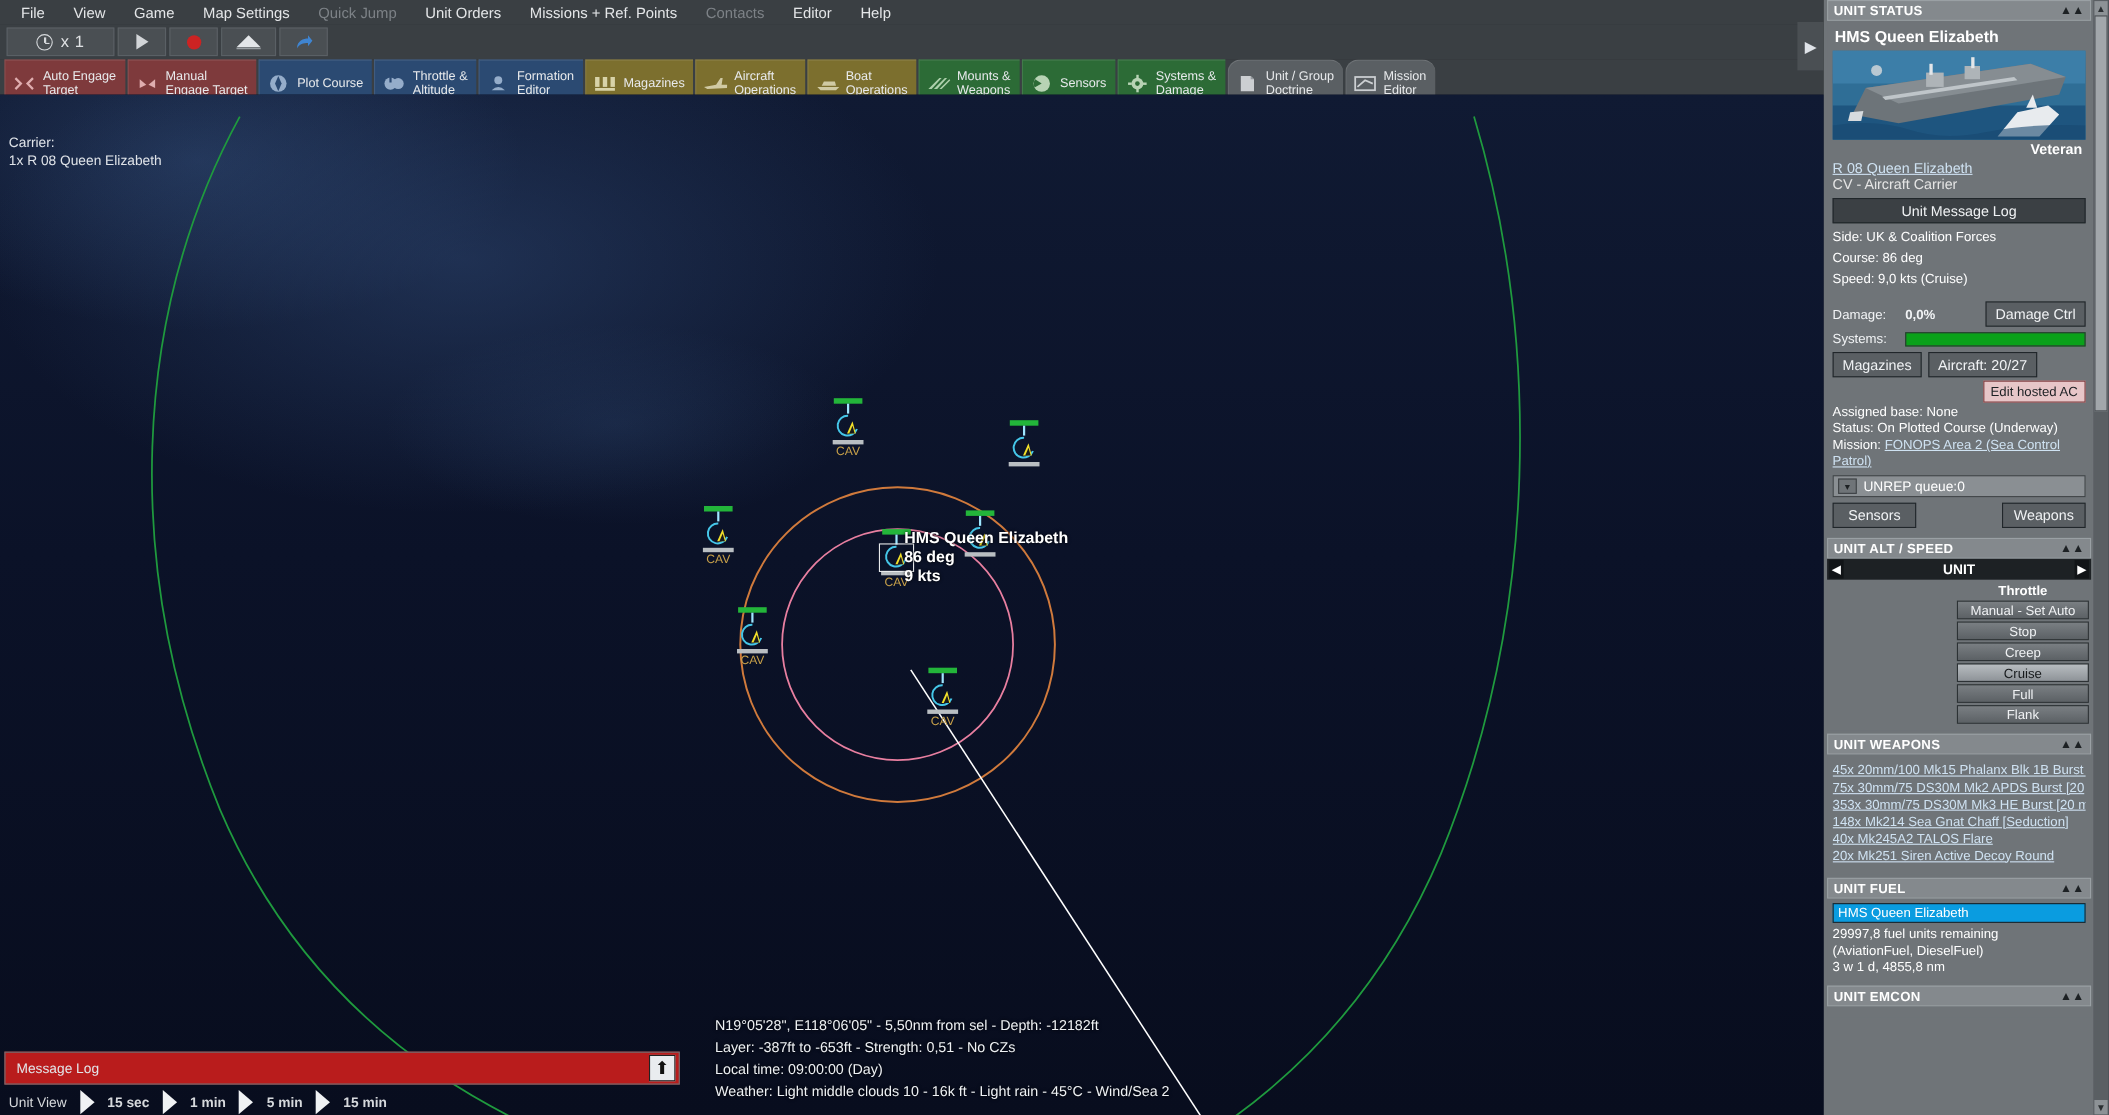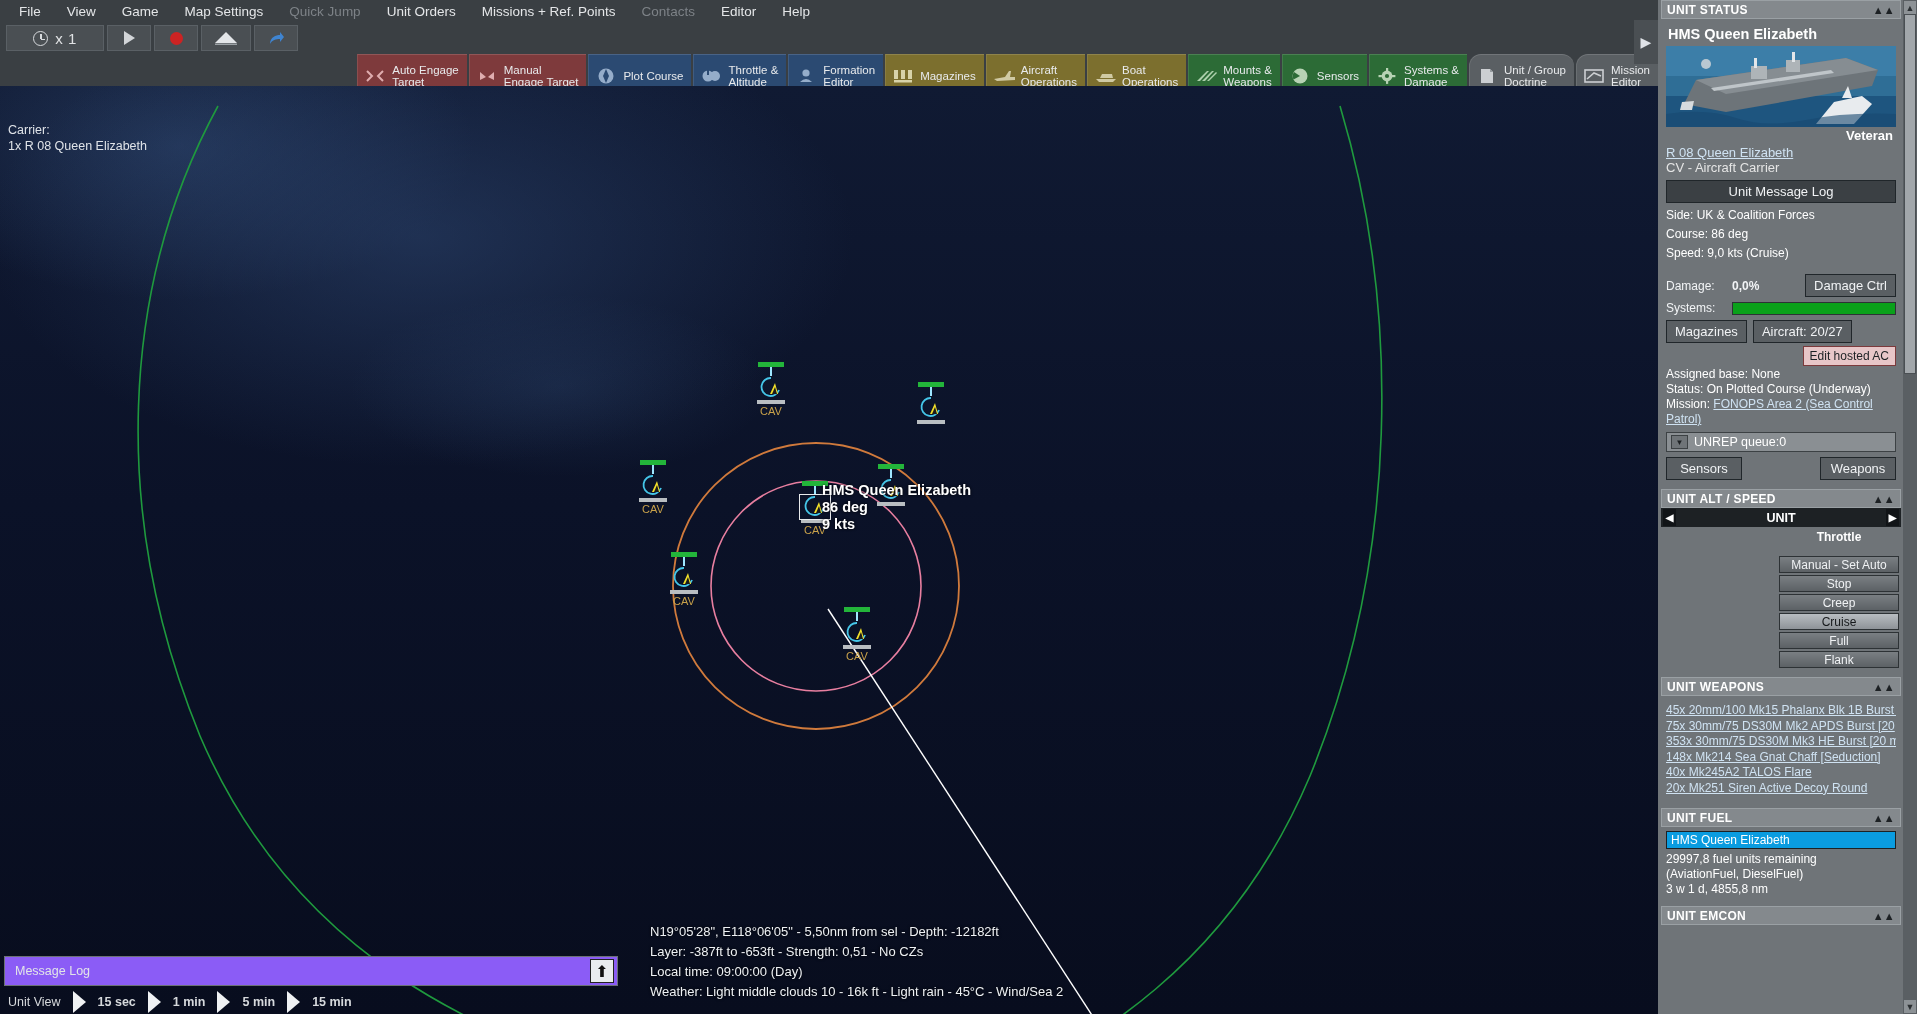--- a/index.html
+++ b/index.html
@@ -36,21 +36,21 @@
   .sbtn .lbl{font-size:15px;letter-spacing:.5px;}
   .clock-ic{width:15px;height:15px;border:1.6px solid #d7dadd;border-radius:50%;position:relative;}
   .clock-ic:before{content:"";position:absolute;left:6px;top:2.4px;width:1.4px;height:5.5px;background:#d7dadd;}
   .clock-ic:after{content:"";position:absolute;left:6.5px;top:7px;width:4px;height:1.4px;background:#d7dadd;}
   .play-ic{width:0;height:0;border-left:11px solid #d2d5d8;border-top:7px solid transparent;border-bottom:7px solid transparent;}
   .rec-ic{width:13px;height:13px;border-radius:50%;background:#cc2323;}
 
   
   .orderbar{
     position:absolute;left:0;top:54px;width:1658px;height:44px;
-    display:flex;align-items:stretch;gap:2px;padding-left:4px;background:#3a3f43;justify-content:flex-end;
+    display:flex;align-items:stretch;gap:2px;padding-left:4px;background:#3a3f43;
   }
   .obtn{
     display:flex;align-items:center;gap:6px;padding:0 8px 0 6px;
     color:#e8eaec;font-size:11.5px;line-height:12px;
     border-top:1px solid rgba(255,255,255,.14);
     border-left:1px solid rgba(255,255,255,.10);
     border-bottom:1px solid rgba(0,0,0,.35);
     white-space:nowrap;
   }
   .obtn .t2{display:flex;flex-direction:column;justify-content:center;}
@@ -85,21 +85,21 @@
 
   
   .mapinfo{
     position:absolute;left:650px;top:836px;color:#eef1f4;font-size:13px;line-height:20px;z-index:6;
     text-shadow:0 0 3px #000;
   }
 
   
   .msglog{
     position:absolute;left:4px;top:870px;width:614px;height:30px;
-    background:#8b5cf6;border:1px solid #6c7277;color:#e2e5e8;font-size:12.5px;
+    background:#b91c1c;border:1px solid #6c7277;color:#e2e5e8;font-size:12.5px;
     display:flex;align-items:center;padding-left:10px;z-index:7;
   }
   .msglog .upbtn{
     position:absolute;right:3px;top:2px;width:24px;height:24px;background:#e9ecef;
     color:#111;display:flex;align-items:center;justify-content:center;font-size:16px;border:1px solid #222;
   }
   .bottombar{
     position:absolute;left:0;top:904px;width:1658px;height:24px;
     display:flex;align-items:center;gap:0;z-index:7;color:#d6d9dc;font-size:12.5px;
   }
@@ -161,21 +161,21 @@
   .unrep .dd{width:17px;height:14px;background:#6f7478;border:1px solid #3c4144;display:flex;align-items:center;justify-content:center;font-size:8px;color:#1d2124;}
   .unrep .tx{font-size:12.5px;color:#fff;}
   .spread{display:flex;justify-content:space-between;}
 
   .uhead{
     height:19px;background:#1d2124;color:#fff;font-size:12.5px;font-weight:bold;
     display:flex;align-items:center;justify-content:space-between;padding:0 2px;
   }
   .uarrow{width:13px;height:17px;background:#111417;color:#fff;display:flex;align-items:center;justify-content:center;font-size:10px;}
   .throttle-wrap{padding:3px 2px 4px 2px;}
-  .throttle-lbl{text-align:center;font-size:12px;font-weight:bold;color:#fff;margin-bottom:12px;}
+  .throttle-lbl{text-align:center;font-size:12px;font-weight:bold;color:#fff;margin-bottom:2px;}
   .tcol{width:120px;margin-left:auto;}
   .tbtn{
     height:17px;margin-bottom:2px;border:1px solid #2d3235;
     background:linear-gradient(180deg,#7a7f83,#5c6165);
     color:#f0f2f4;font-size:12px;display:flex;align-items:center;justify-content:center;
   }
   .tbtn.sel{background:linear-gradient(180deg,#b8bdc1,#8e9398);color:#16191b;}
   .wlist a{display:block;color:#cfe2f2;text-decoration:underline;font-size:12px;line-height:15.5px;white-space:nowrap;overflow:hidden;}
   .fuelsel{background:#0a9ce0;color:#fff;border:1px solid #1d2124;font-size:12px;padding:1px 4px;}
   .fueltxt{font-size:12px;line-height:15px;color:#fff;margin-top:3px;}

